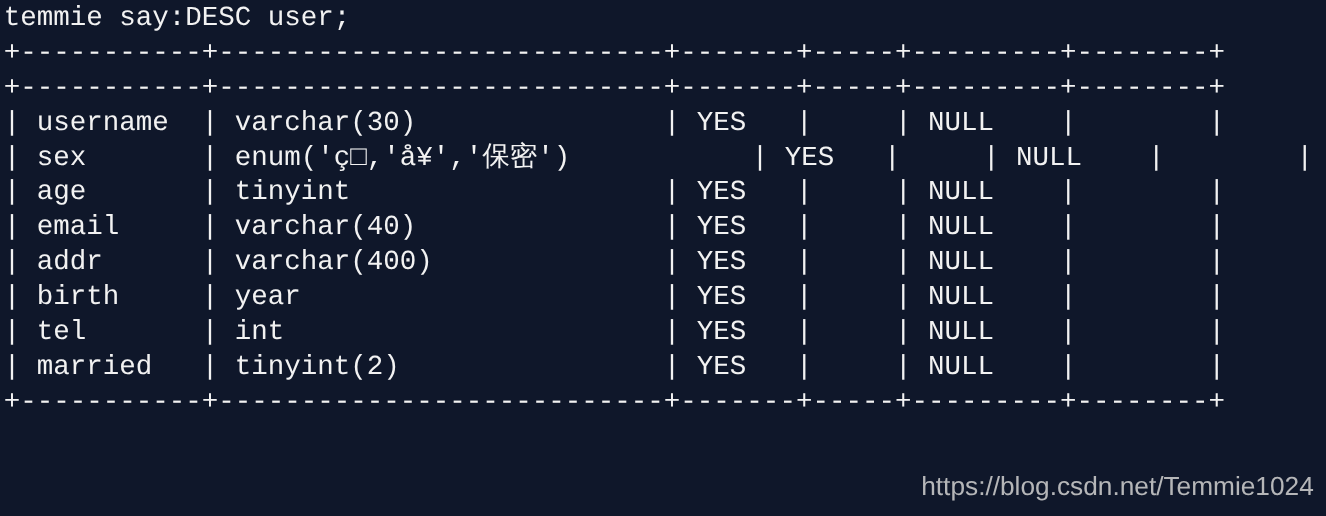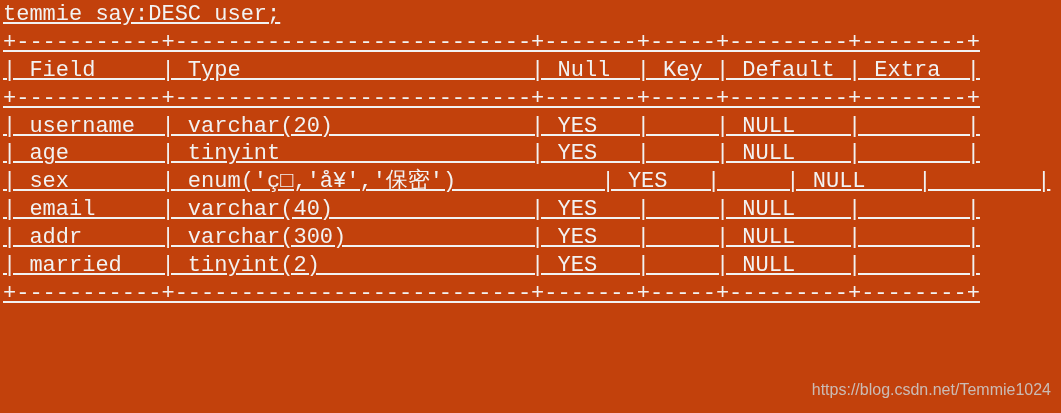--- a/index.html
+++ b/index.html
@@ -10,59 +10,59 @@
     width: 1061px;
     height: 413px;
     overflow: hidden;
     background: #7a7a7a;
   }
   .terminal {
     position: relative;
     width: 1061px;
     height: 413px;
     box-sizing: border-box;
-    background: #c2410c;
+    background: #0f172a;
     color: #f2f2f2;
     font-family: "Liberation Mono", "DejaVu Sans Mono", monospace;
     font-size: 22px;
     line-height: 27.9px;
     padding: 1px 0 0 3px;
     overflow: hidden;
     cursor: text;
-    text-decoration: underline;
   }
   .line {
     height: 27.9px;
     white-space: pre;
     letter-spacing: 0;
   }
   .watermark {
     position: absolute;
     right: 10px;
     bottom: 13px;
     font-family: "Liberation Sans", sans-serif;
-    font-size: 16px;
+    font-size: 21px;
     line-height: 20px;
     color: #cccccc;
     opacity: 0.88;
     white-space: nowrap;
     pointer-events: none;
   }
 </style>
 </head>
 <body>
 
 <div class="terminal">
   <div class="line">temmie say:DESC user;</div>
   <div id="table-area">
       <div class="line">+-----------+---------------------------+-------+-----+---------+--------+</div>
-      <div class="line">| Field     | Type                      | Null  | Key | Default | Extra  |</div>
       <div class="line">+-----------+---------------------------+-------+-----+---------+--------+</div>
-      <div class="line">| username  | varchar(20)               | YES   |     | NULL    |        |</div>
+      <div class="line">| username  | varchar(30)               | YES   |     | NULL    |        |</div>
+      <div class="line">| sex       | enum('ç□,'å¥','保密')           | YES   |     | NULL    |        |</div>
       <div class="line">| age       | tinyint                   | YES   |     | NULL    |        |</div>
-      <div class="line">| sex       | enum('ç□,'å¥','保密')           | YES   |     | NULL    |        |</div>
       <div class="line">| email     | varchar(40)               | YES   |     | NULL    |        |</div>
-      <div class="line">| addr      | varchar(300)              | YES   |     | NULL    |        |</div>
+      <div class="line">| addr      | varchar(400)              | YES   |     | NULL    |        |</div>
+      <div class="line">| birth     | year                      | YES   |     | NULL    |        |</div>
+      <div class="line">| tel       | int                       | YES   |     | NULL    |        |</div>
       <div class="line">| married   | tinyint(2)                | YES   |     | NULL    |        |</div>
       <div class="line">+-----------+---------------------------+-------+-----+---------+--------+</div>
     </div>
   <div class="watermark">https://blog.csdn.net/Temmie1024</div>
 </div>
 
 </body></html>

